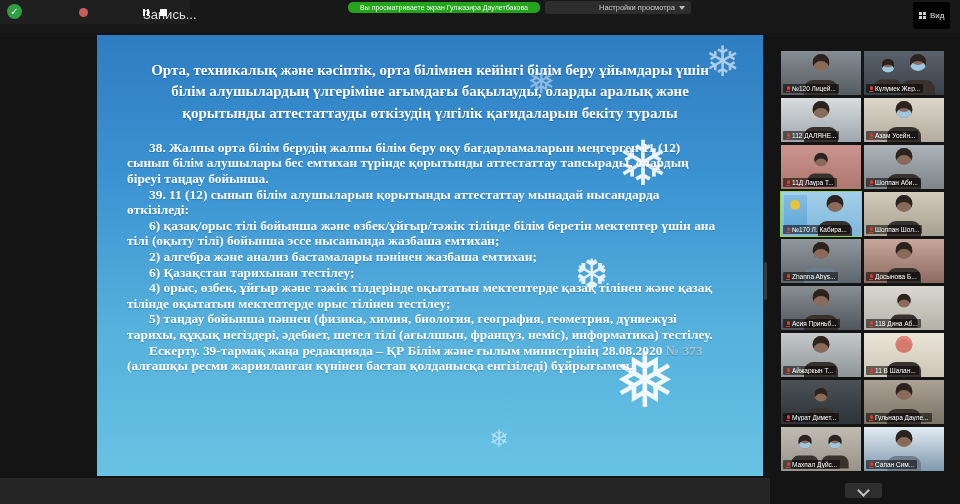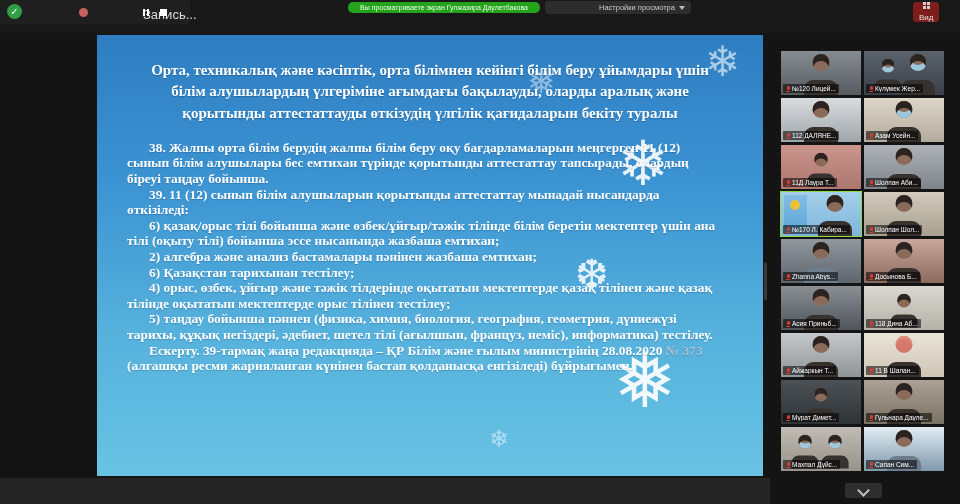--- a/index.html
+++ b/index.html
@@ -16,21 +16,21 @@
   .btn-pause::before{left:2px}.btn-pause::after{left:6px}
   .btn-stop{position:absolute;left:158px;top:7px;width:11px;height:11px;}
   .btn-stop::before{content:"";position:absolute;left:2px;top:2px;width:7px;height:7px;background:#fff;}
 
   .share-banner{position:absolute;left:348px;top:2px;width:192px;height:11px;background:#25a31c;border-radius:5px;display:flex;align-items:center;justify-content:center;overflow:hidden;}
   .share-banner span{font-size:7px;color:#eaffea;white-space:nowrap;}
   .view-options{position:absolute;left:545px;top:1px;height:13px;padding:0 6px;background:#2d2d2d;border-radius:3px;display:flex;align-items:center;gap:4px;}
   .view-options span{font-size:7.5px;color:#c9c9c9;white-space:nowrap;padding-left:48px;}
   .caret-down{width:0;height:0;border-left:3px solid transparent;border-right:3px solid transparent;border-top:4px solid #bbb;}
 
-  .view-btn{position:absolute;left:913px;top:2px;height:20px;padding:0 6px;background:#7f1d1d;border-radius:3px;display:flex;align-items:center;gap:4px;flex-direction:column;}
+  .view-btn{position:absolute;left:913px;top:2px;height:27px;padding:0 6px;background:#000000;border-radius:3px;display:flex;align-items:center;gap:4px;}
   .grid-glyph{width:7px;height:7px;position:relative;}
   .grid-glyph::before{content:"";position:absolute;left:0;top:0;width:3px;height:3px;background:#d0d0d0;box-shadow:4px 0 0 #d0d0d0,0 4px 0 #d0d0d0,4px 4px 0 #d0d0d0;}
   .view-btn span{font-size:8px;color:#e0e0e0;}
 
   
   .slide{position:absolute;left:97px;top:35px;width:666px;height:441px;overflow:hidden;
          background:linear-gradient(180deg,#2e7dc2 0%,#3c94d2 34%,#55b0dc 66%,#68c3e4 100%);
          color:#fff;font-family:"Liberation Serif",serif;}
   .flake{position:absolute;color:#ffffff;pointer-events:none;line-height:1;}
   .slide-title{margin:25px 38px 0 38px;text-align:center;font-weight:bold;font-size:15px;line-height:1.42;text-shadow:0 1px 1px rgba(0,40,80,.35);position:relative;}

